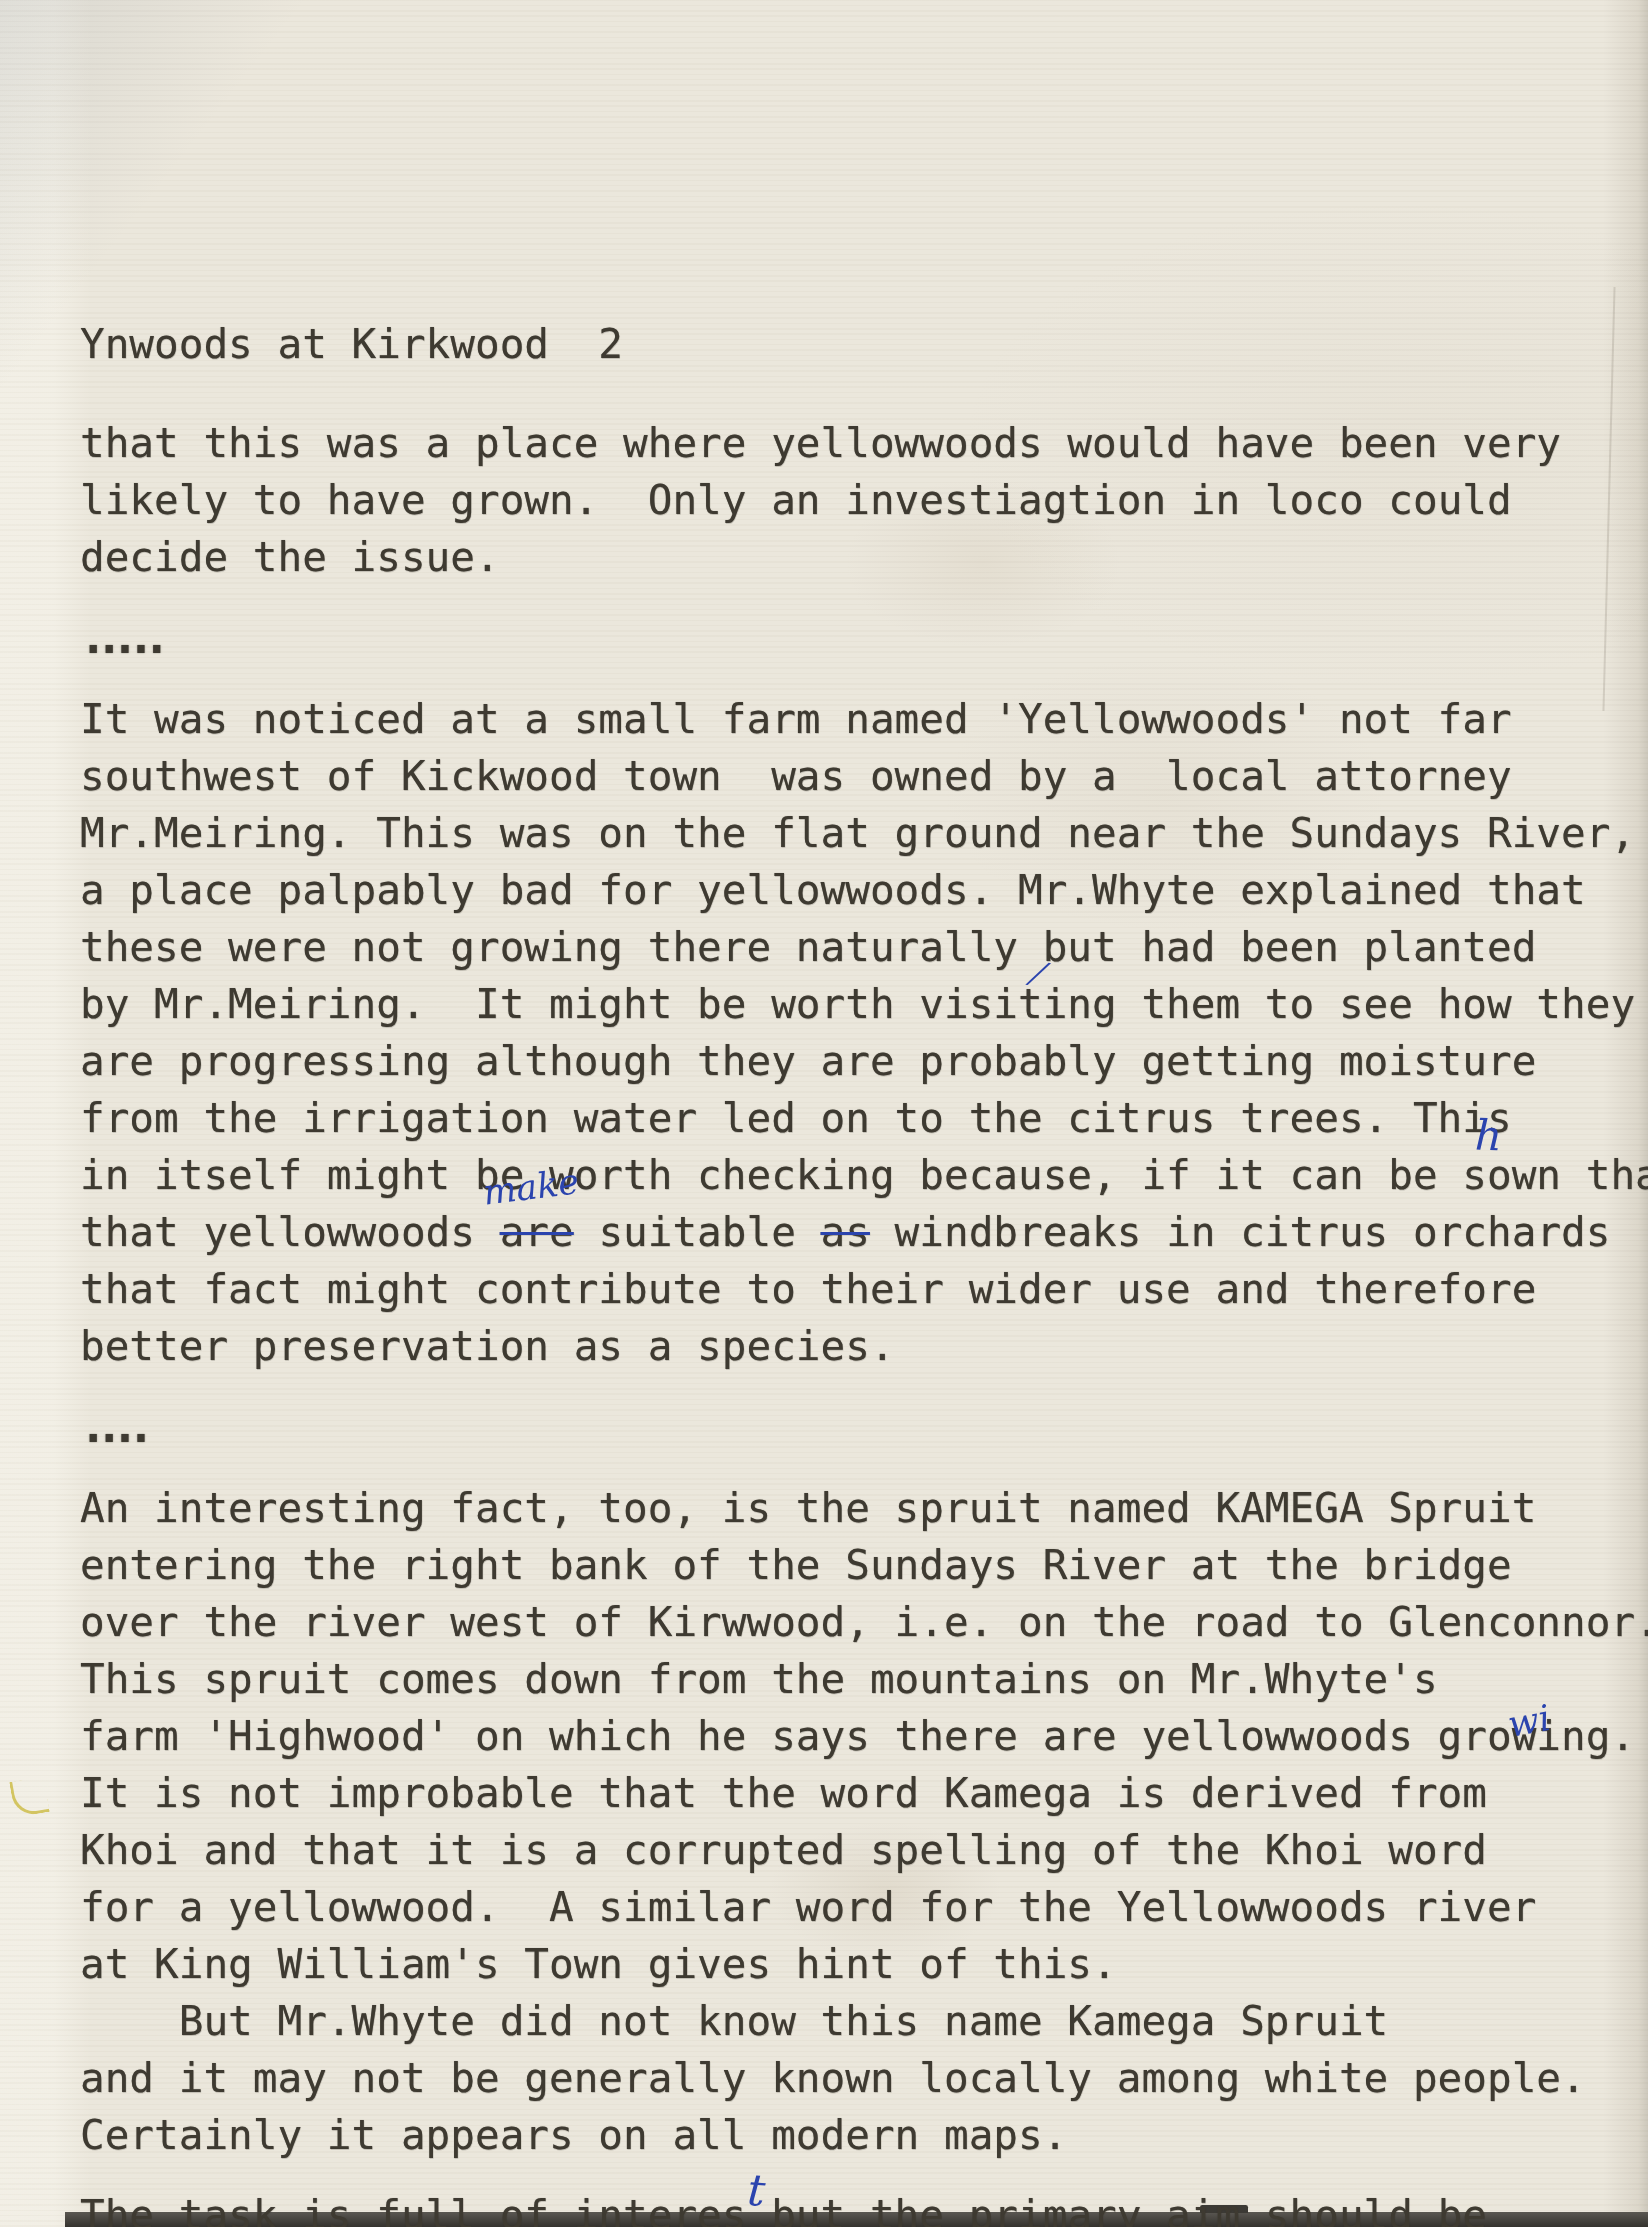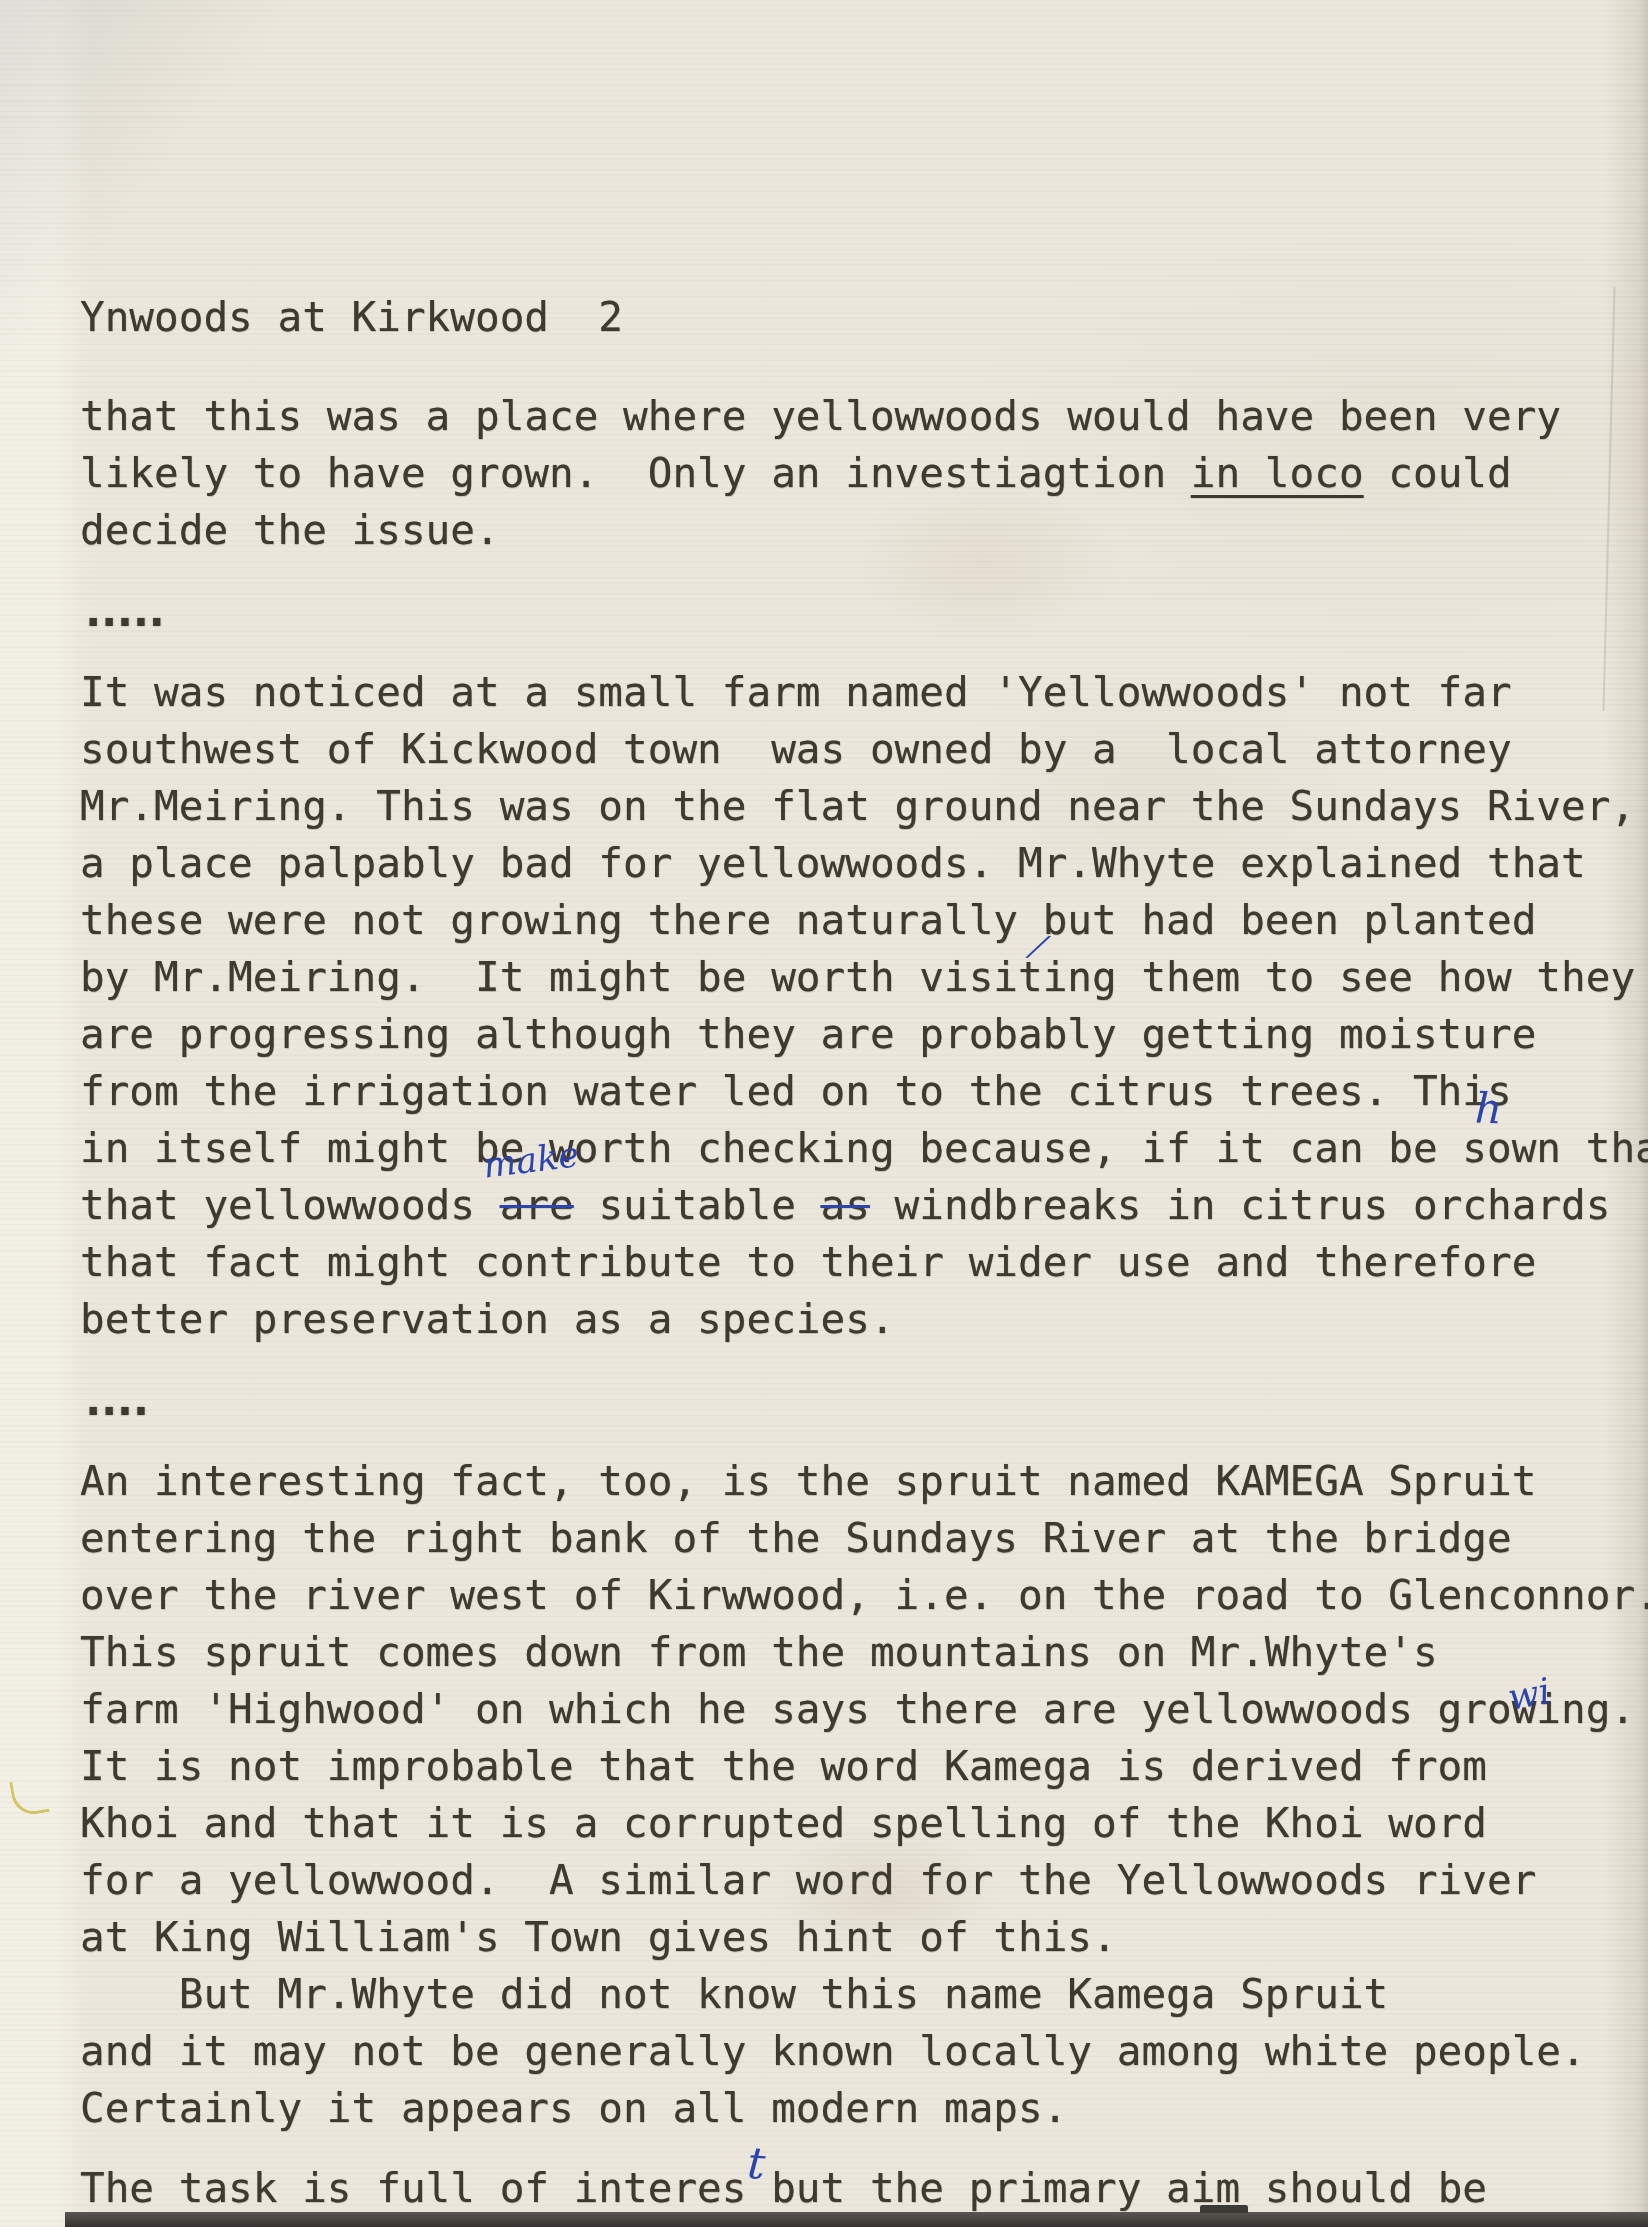--- a/index.html
+++ b/index.html
@@ -1,20 +1,20 @@
 <!DOCTYPE html>
 <html style="font-size:12px"><head>
 <meta charset="utf-8">
 <style>
   html,body{margin:0;padding:0;background:#8a8a88;}
   .page{
     position:relative;
     width:1649px;height:2227px;
     overflow:hidden;box-sizing:border-box;
-    padding:4px 0 0 80px;
+    padding:31px 0 0 80px;
     font-family:"DejaVu Sans Mono","Liberation Mono",monospace;
     font-size:41px;line-height:57px;
     color:#3e3a31;
     white-space:pre;
     background:
       radial-gradient(ellipse 197px 121px at 983px 563px, rgba(190,175,150,.16), transparent 70%),
       radial-gradient(ellipse 166px 98px at 885px 1891px, rgba(185,170,145,.20), transparent 70%),
       radial-gradient(ellipse 318px 197px at 1165px 794px, rgba(188,175,152,.10), transparent 70%),
       radial-gradient(ellipse 681px 378px at 85% 20%, rgba(196,186,165,.10), transparent 65%),
       linear-gradient(128deg, rgba(148,154,160,.20), rgba(148,154,160,0) 242px),
@@ -22,21 +22,21 @@
       linear-gradient(to right, transparent 1603px, rgba(170,160,142,.22) 1638px, rgba(130,124,110,.30)),
       #ebe7dc;
   }
   .grain{
     position:absolute;inset:0;pointer-events:none;
     background:repeating-linear-gradient(0deg, rgba(168,158,138,.05) 0 1.5px, transparent 1.5px 5.3px);
     mix-blend-mode:multiply;
   }
   .line{white-space:pre;position:relative;}
   .line > span{text-shadow:0 0 0.8px rgba(62,58,49,.55), 0.5px 0.6px 0 rgba(62,58,49,.18);}
-  .u{text-decoration:underline;text-decoration-thickness:3px;text-underline-offset:7.6px;}
+  .u{text-decoration-thickness:3px;text-underline-offset:7.6px;}
   .bs{text-decoration:line-through;text-decoration-color:#2b44ae;text-decoration-thickness:3.4px;}
   .bfwrap{display:inline-block;width:0;position:relative;vertical-align:baseline;}
   .bfloat{
     position:absolute;left:0;bottom:0;line-height:1;white-space:nowrap;
     font-family:"DejaVu Serif","Liberation Serif",serif;font-style:italic;
     color:#2b44ae;text-shadow:none !important;
   }
   .dots{font-weight:bold;letter-spacing:-10.6px;font-size:44px;text-shadow:0 0 1.5px rgba(62,58,49,.7) !important;}
   .bottom-strip{
     position:absolute;left:65px;right:0;bottom:0;height:15px;

